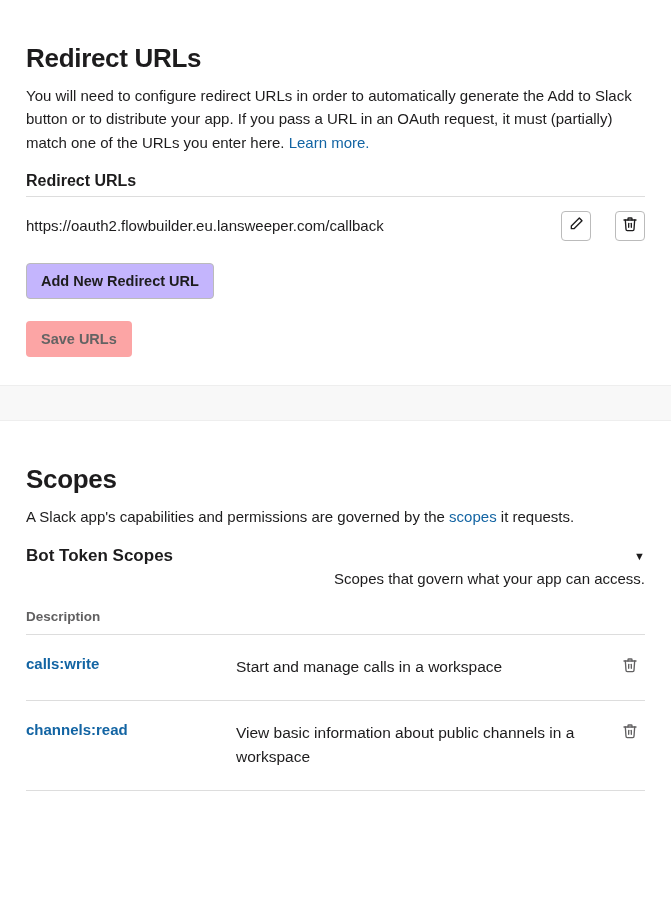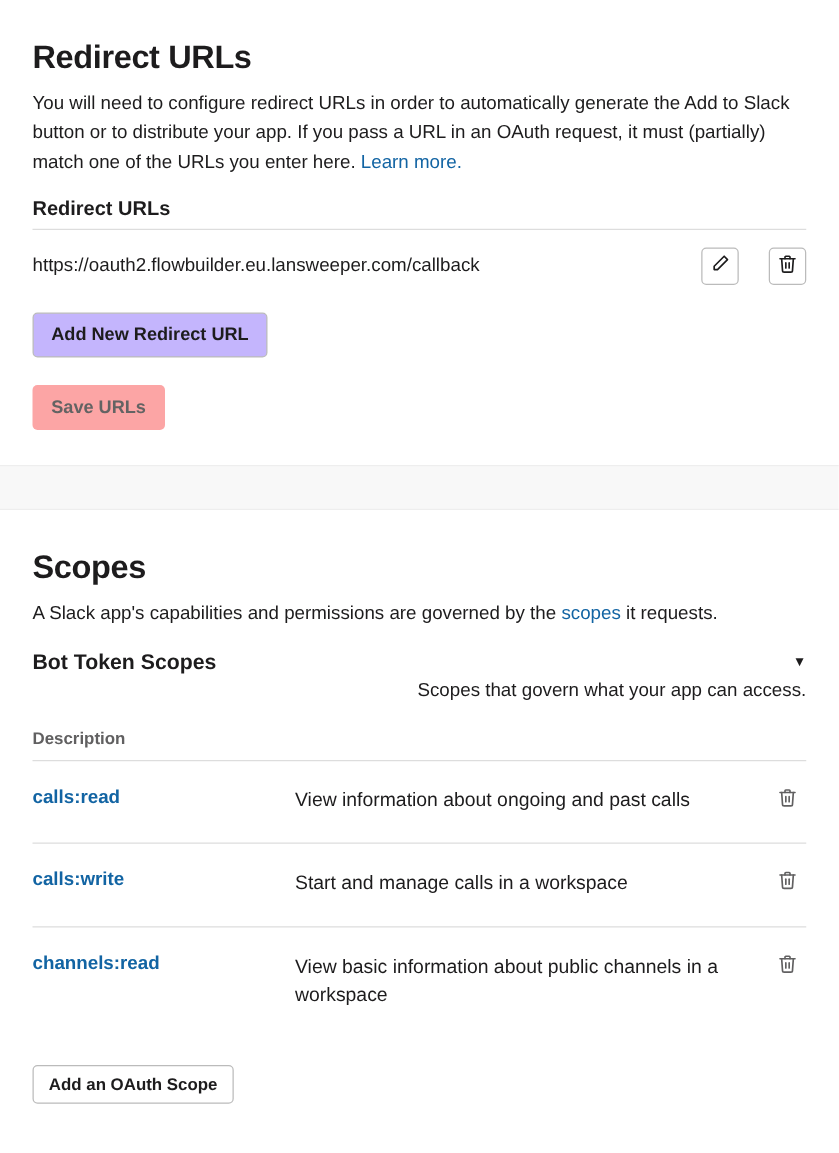--- a/index.html
+++ b/index.html
@@ -4,21 +4,21 @@
 <style>
   * { box-sizing: border-box; }
   body {
     margin: 0;
     font-family: -apple-system, BlinkMacSystemFont, "Segoe UI", Helvetica, Arial, sans-serif;
     font-size: 15px;
     color: #1d1c1d;
     background: #fff;
     width: 671px;
   }
-  .section { padding: 20px 26px 28px; }
+  .section { padding: 33px 26px 28px; }
   h1.page-title { font-size: 26px; font-weight: 800; margin: 10px 0 10px; letter-spacing: -0.3px; }
   .body-text { font-size: 15px; line-height: 1.55; margin: 0 0 18px; }
   a.link { color: #1264a3; text-decoration: none; }
   h3.sub-title { font-size: 16px; font-weight: 700; margin: 18px 0 6px; }
   hr.divider { border: none; border-top: 1px solid #ddd; margin: 0; }
   .url-row { display: flex; align-items: center; padding: 14px 0 18px; gap: 24px; }
   .url-value { flex: 1; font-size: 15px; }
   .icon-btn {
     width: 30px; height: 30px;
     border: 1px solid #bbb;
@@ -135,37 +135,20 @@
     <h2>Bot Token Scopes</h2>
     <span class="caret">▼</span>
   </div>
   <p class="scope-sub">Scopes that govern what your app can access.</p>
 
   <div class="col-headers">
     <div class="col-desc">Description</div>
     <div class="col-action"></div>
   </div>
 
-  <div class="scope-row">
-    <div class="scope-name">calls:read</div>
-    <div class="scope-desc">View information about ongoing and past calls</div>
-    <div class="scope-action">
-      <span class="trash-plain">
-        <span>
-          <svg viewBox="0 0 24 24" fill="none" stroke="#616061" stroke-width="2" stroke-linecap="round" stroke-linejoin="round">
-              <polyline points="3 6 5 6 21 6"></polyline>
-              <path d="M19 6l-1 14a2 2 0 0 1-2 2H8a2 2 0 0 1-2-2L5 6"></path>
-              <path d="M10 11v6"></path>
-              <path d="M14 11v6"></path>
-              <path d="M9 6V4a1 1 0 0 1 1-1h4a1 1 0 0 1 1 1v2"></path>
-            </svg>
-        </span>
-      </span>
-    </div>
-  </div>
 
   <div class="scope-row">
     <div class="scope-name">calls:write</div>
     <div class="scope-desc">Start and manage calls in a workspace</div>
     <div class="scope-action">
       <span class="trash-plain">
         <span>
           <svg viewBox="0 0 24 24" fill="none" stroke="#616061" stroke-width="2" stroke-linecap="round" stroke-linejoin="round">
               <polyline points="3 6 5 6 21 6"></polyline>
               <path d="M19 6l-1 14a2 2 0 0 1-2 2H8a2 2 0 0 1-2-2L5 6"></path>
@@ -189,16 +172,13 @@
               <path d="M19 6l-1 14a2 2 0 0 1-2 2H8a2 2 0 0 1-2-2L5 6"></path>
               <path d="M10 11v6"></path>
               <path d="M14 11v6"></path>
               <path d="M9 6V4a1 1 0 0 1 1-1h4a1 1 0 0 1 1 1v2"></path>
             </svg>
         </span>
       </span>
     </div>
   </div>
 
-  <div class="add-scope-btn-row">
-    <button class="btn-small">Add an OAuth Scope</button>
-  </div>
 </div>
 
 </body></html>

